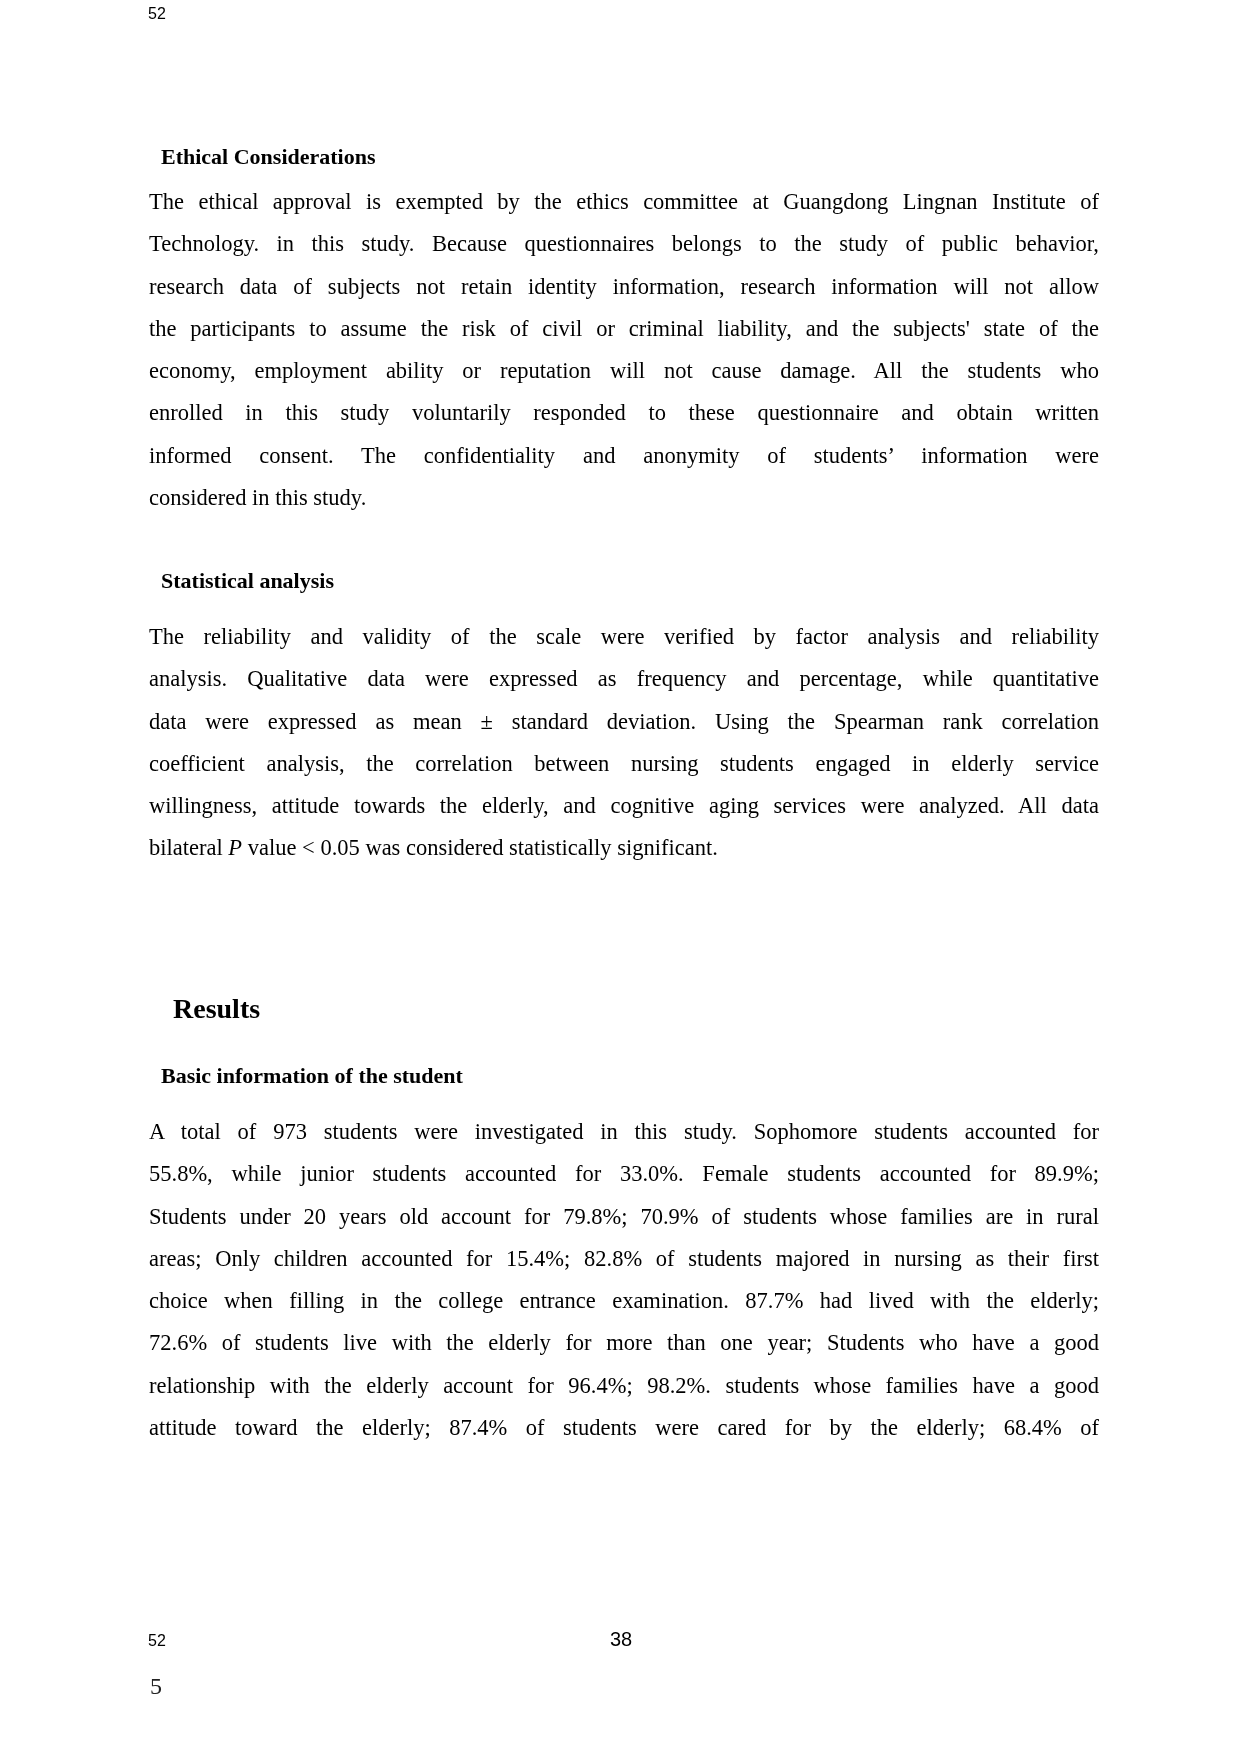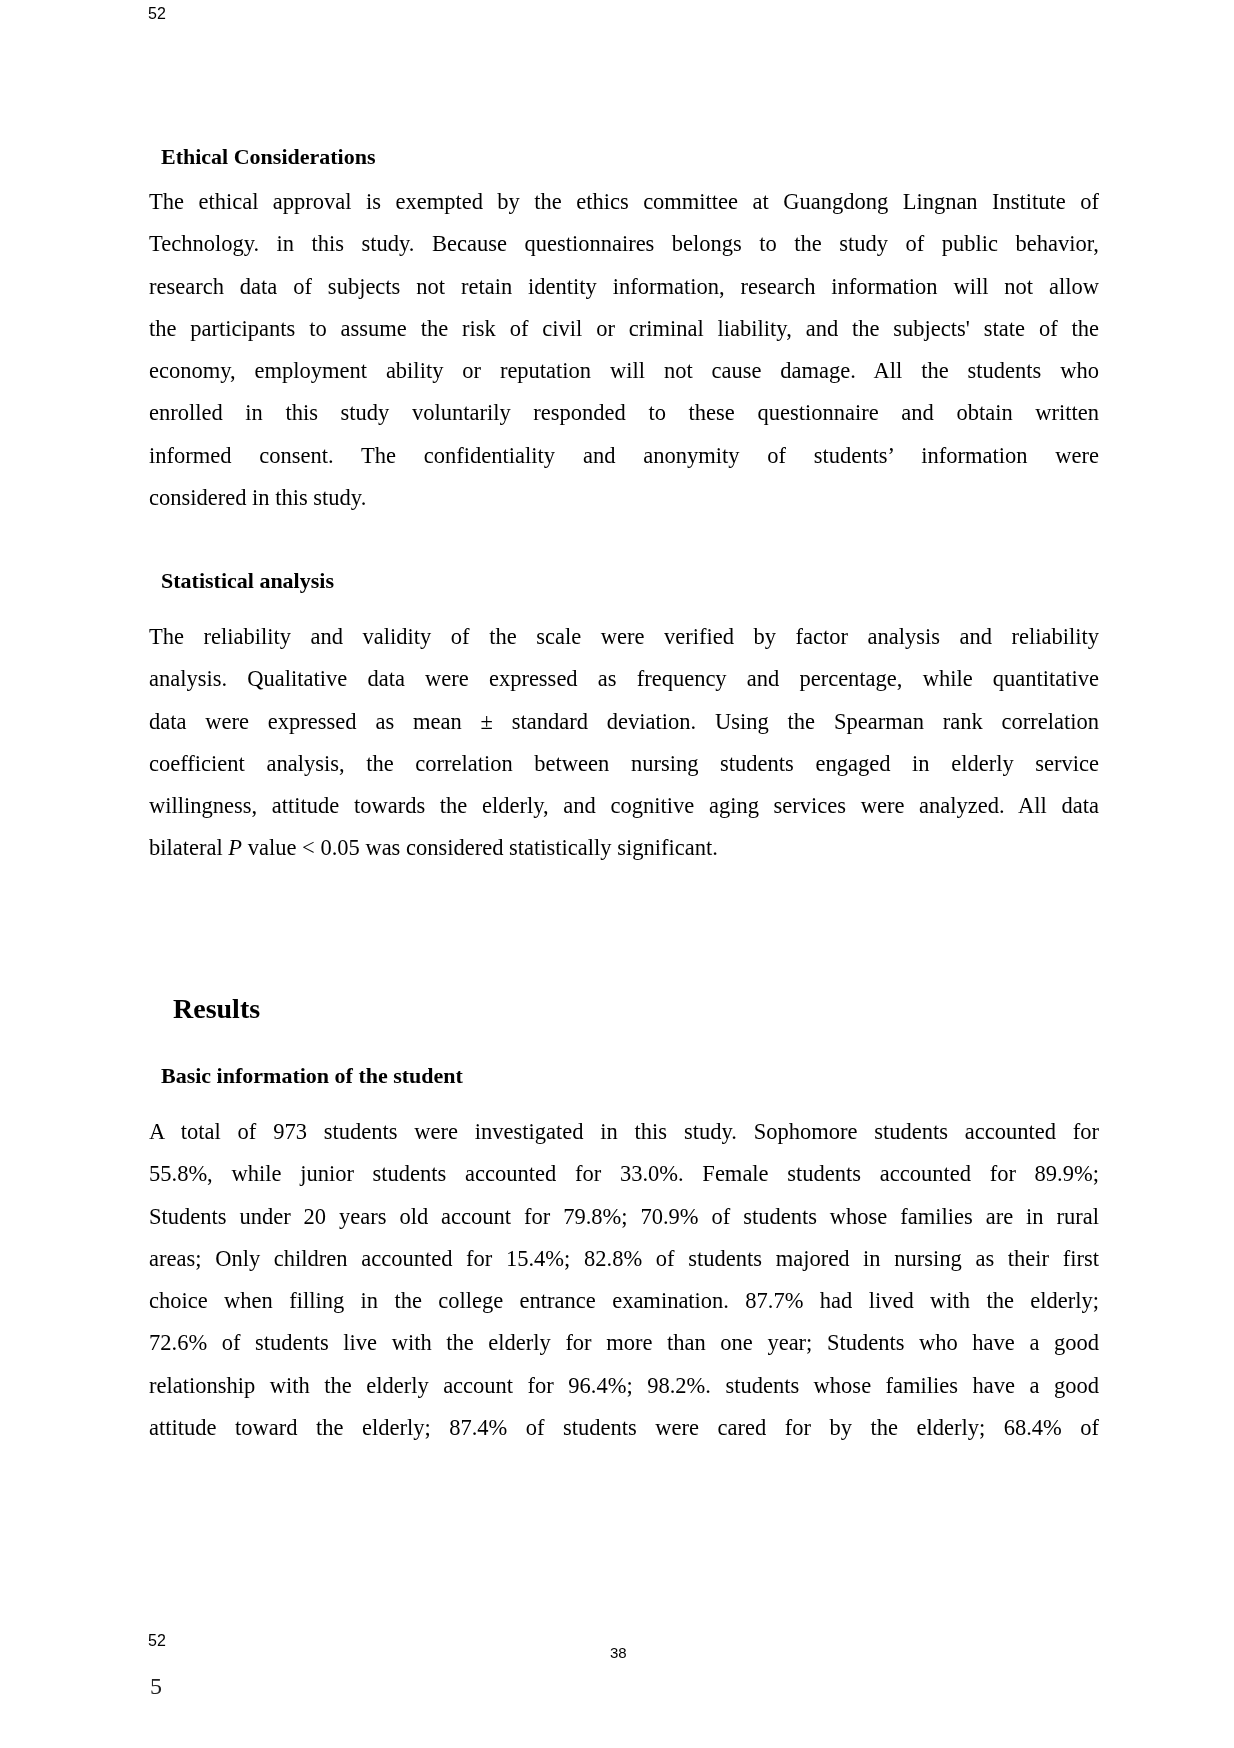--- a/index.html
+++ b/index.html
@@ -68,22 +68,21 @@
       left: 148px;
       top: 1632px;
       font-family: "Liberation Sans", "DejaVu Sans", sans-serif;
       font-size: 16px;
     }
     .footer-38 {
       position: absolute;
       left: 610px;
       top: 1628px;
       font-family: "Liberation Sans", "DejaVu Sans", sans-serif;
-      font-size: 15px;
-      margin-top: 16px;
+      font-size: 20px;
     }
     .footer-5 {
       position: absolute;
       left: 150px;
       top: 1673px;
       font-family: "Liberation Serif", "DejaVu Serif", serif;
       font-size: 24px;
       color: #222;
     }
   </style>

